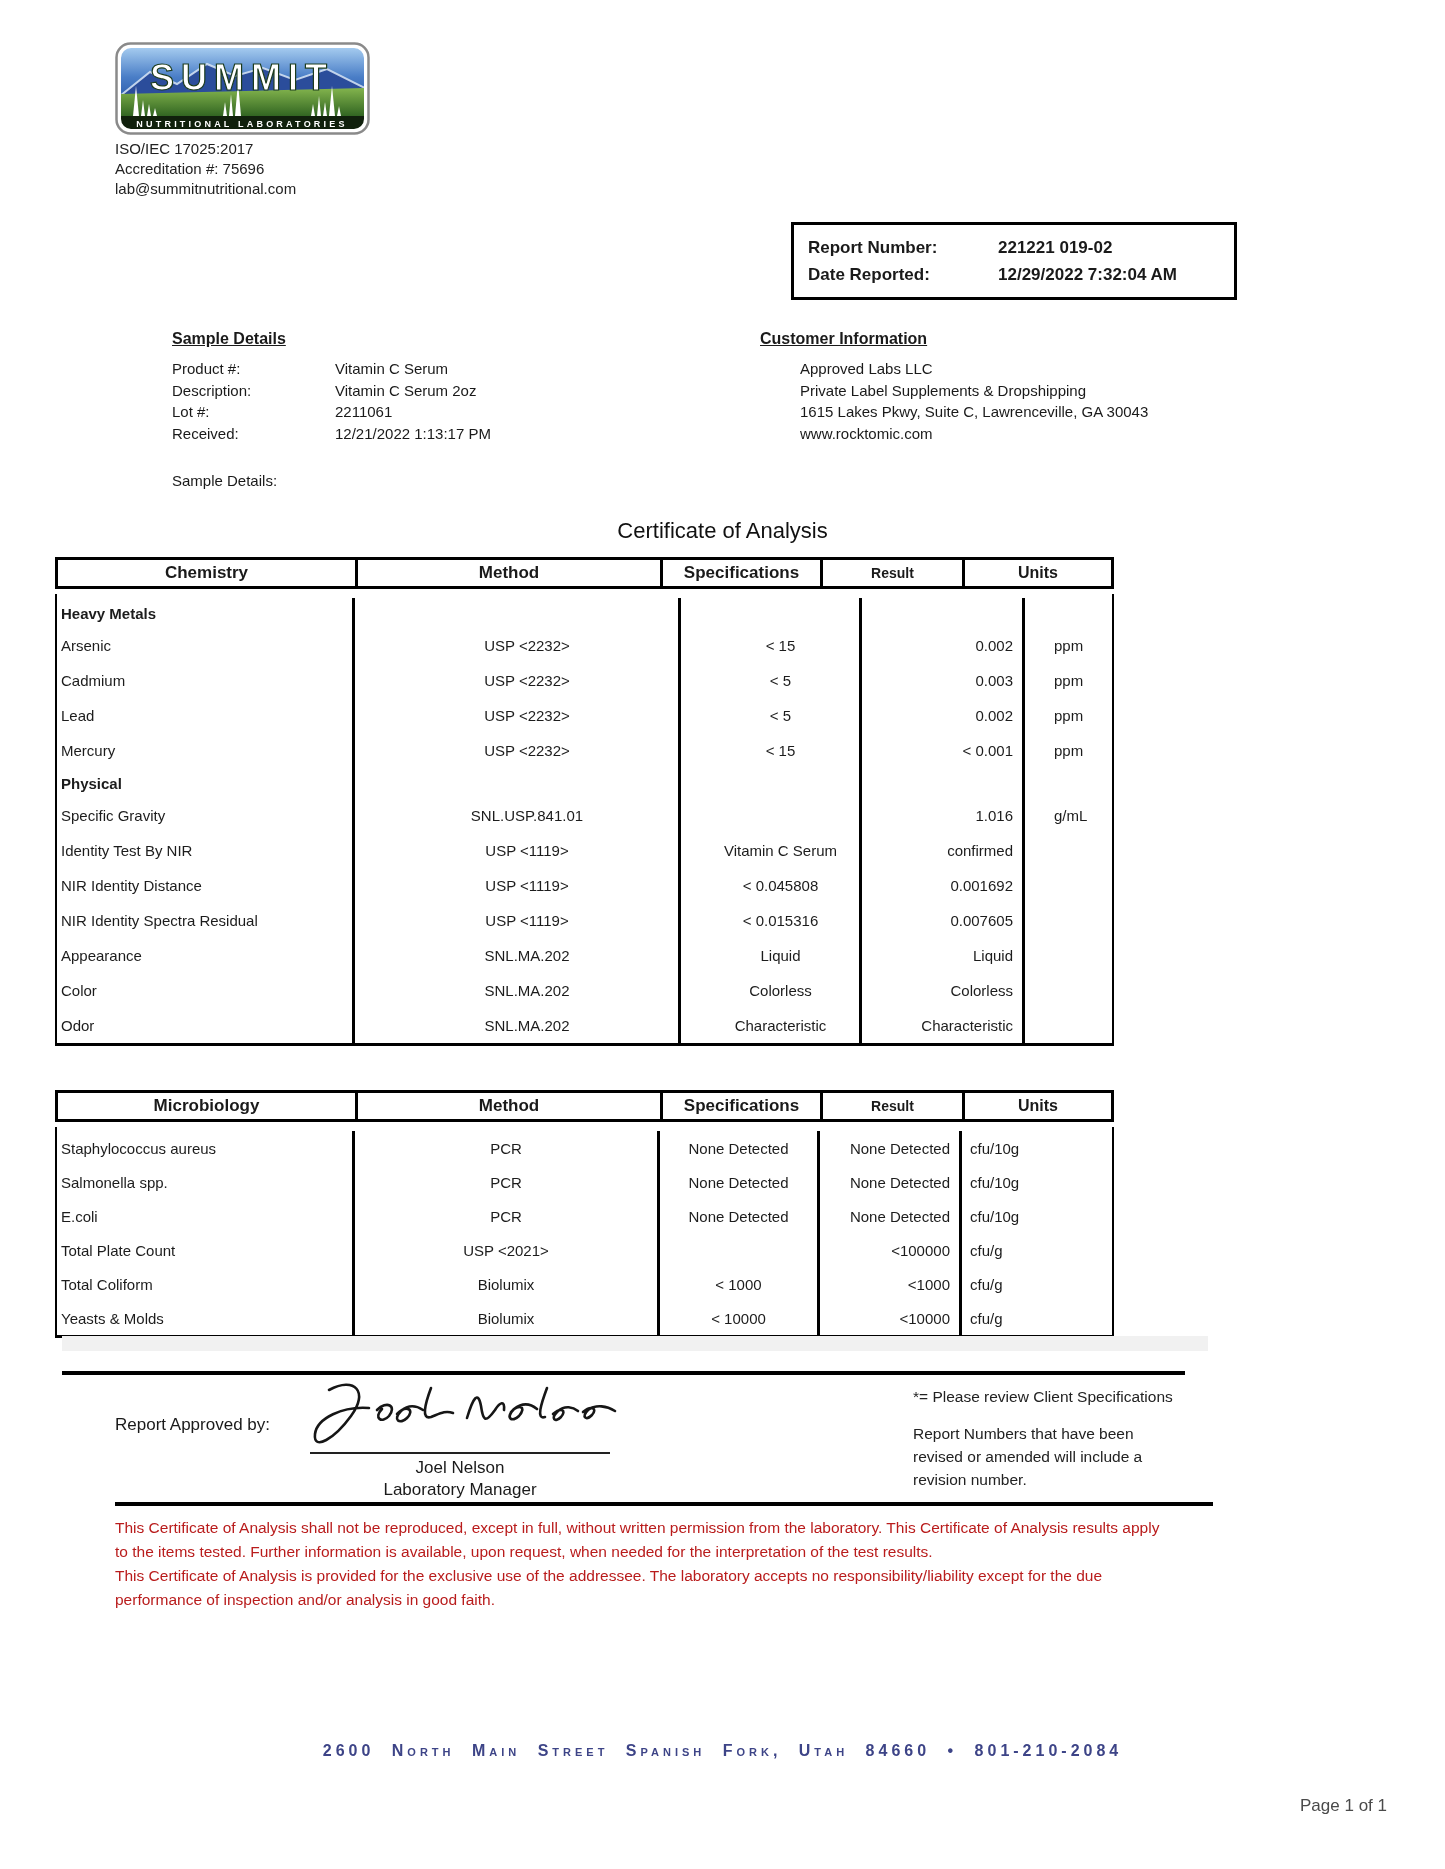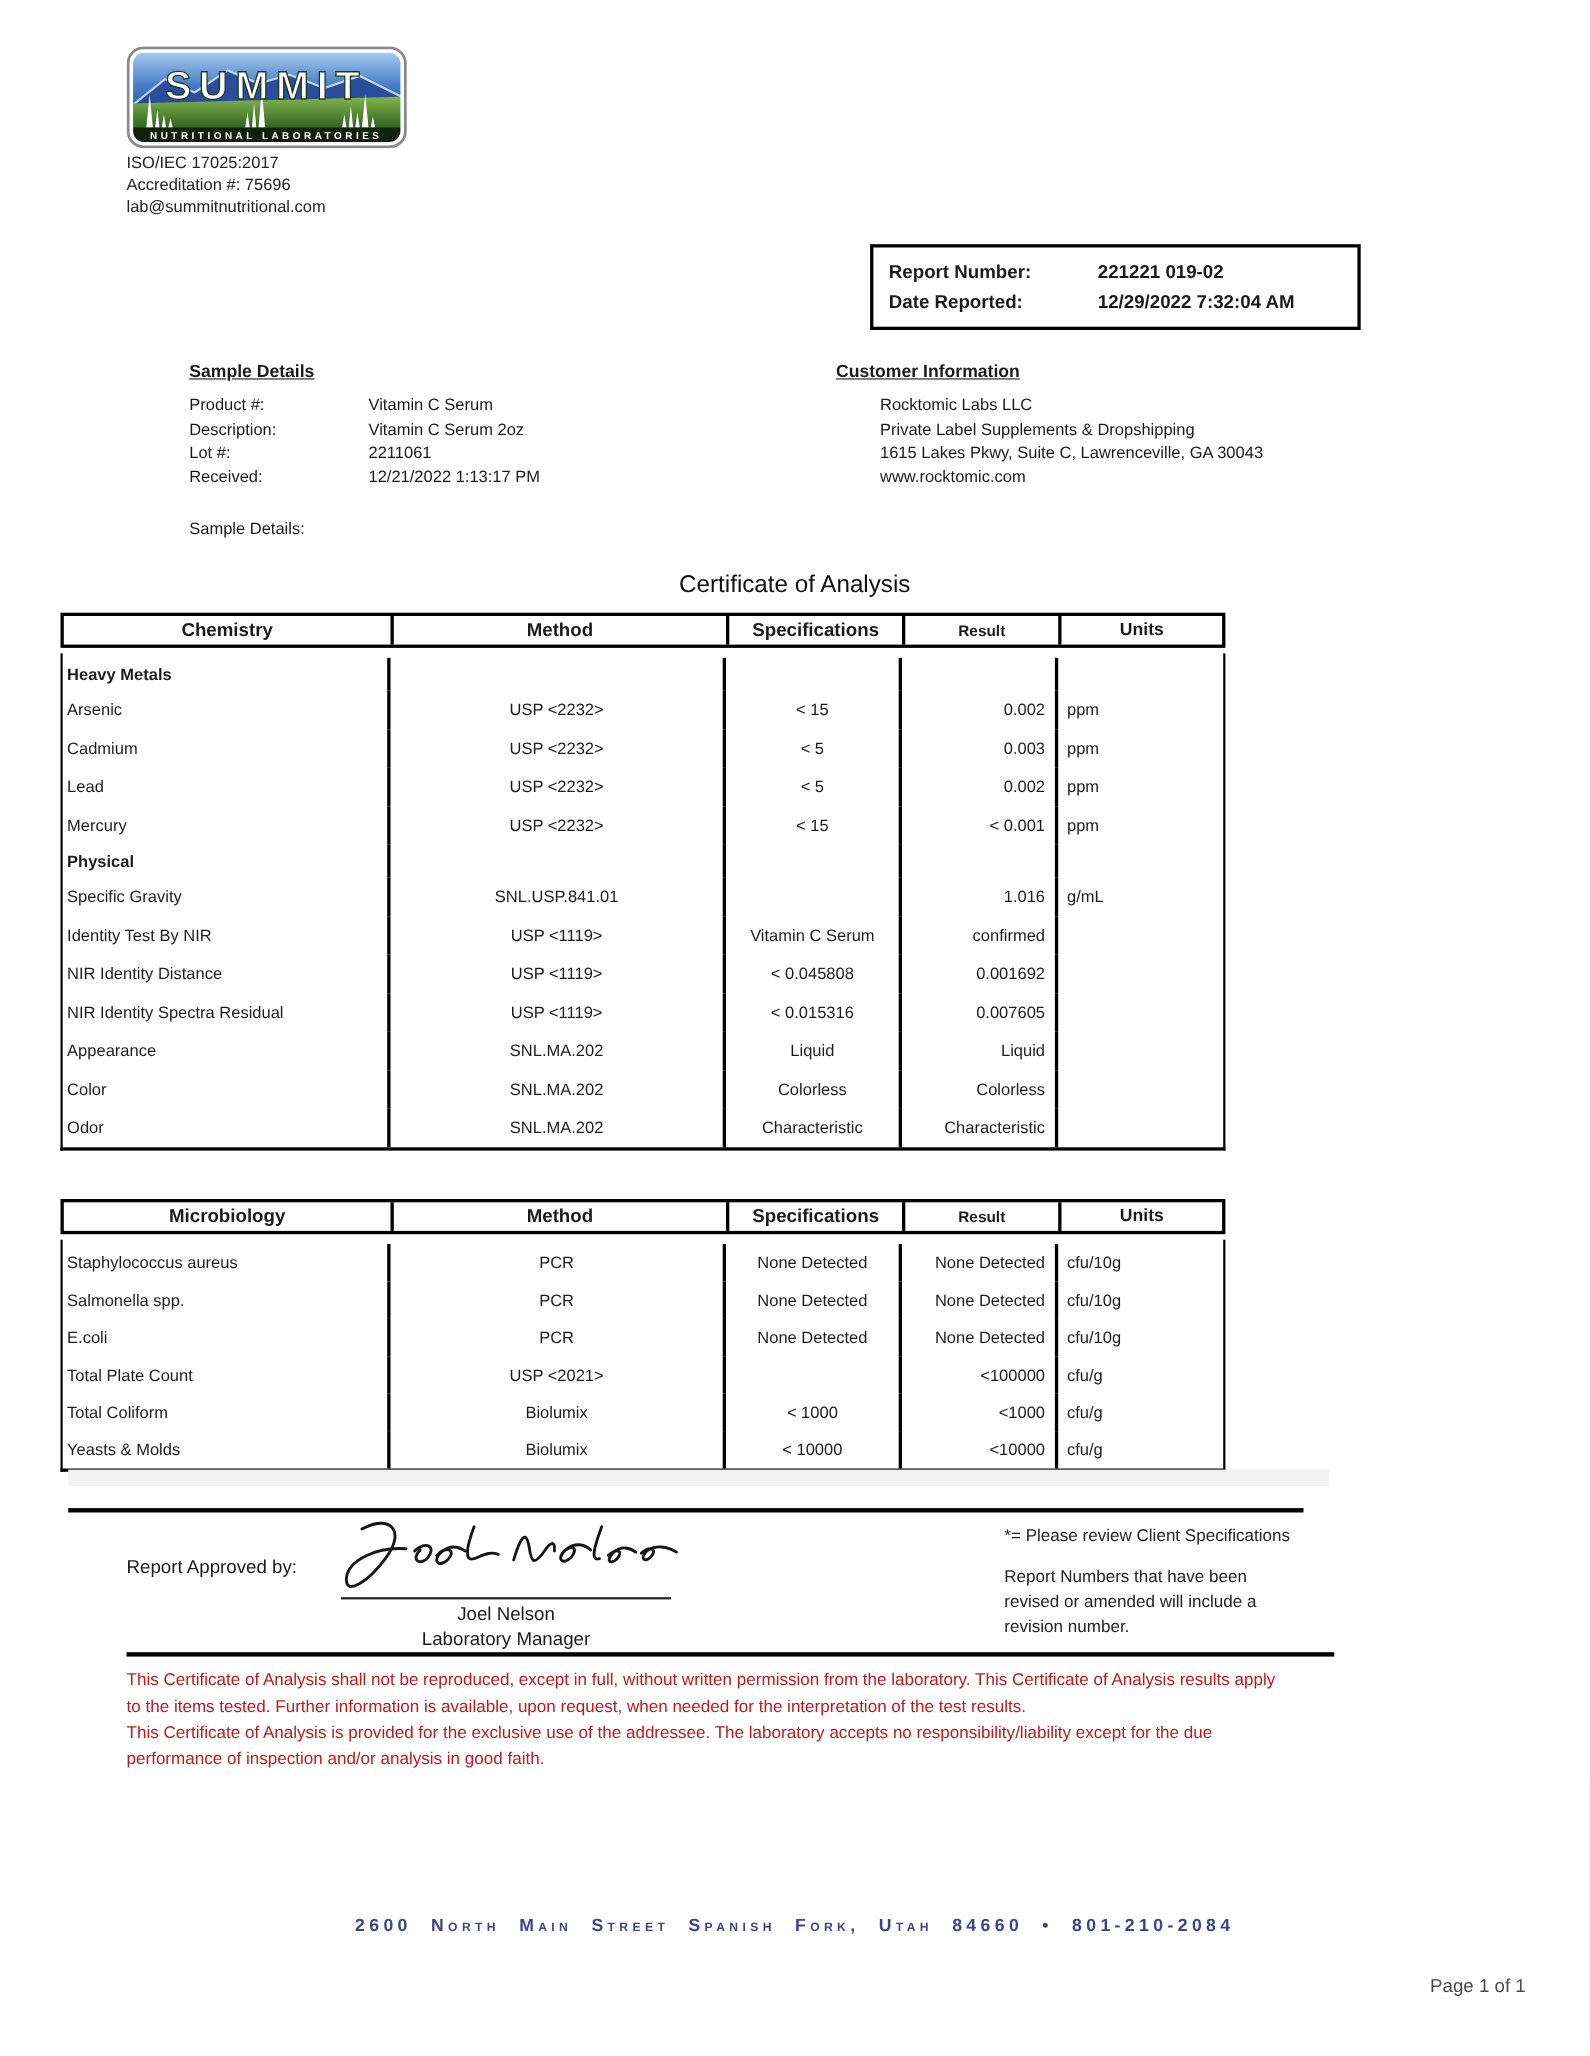--- a/index.html
+++ b/index.html
@@ -41,21 +41,21 @@
     font-weight:bold; font-size:17px; border-right:3px solid #000; box-sizing:border-box;
   }
   .th:last-child { border-right:none; }
   .th.h-result { font-size:14px; }
   .th.h-units  { font-size:16px; }
   .tbody {
     margin-top:5px; border-left:2px solid #000; border-right:2px solid #000;
     border-bottom:3px solid #000; box-sizing:border-box; padding-top:4px;
   }
   .trow { display:grid; grid-template-columns:298px 305px 160px 142px 148px; }
-  .chem-table .trow { height:35px; }
+  .chem-table .trow { height:35px;gap:21px; }
   .chem-table .trow.section { height:30px; }
   .micro-table .trow { height:34px; }
   .cell { display:flex; align-items:center; font-size:15px; box-sizing:border-box; color:#1c1c1c; }
   .c-name   { padding-left:4px; border-right:3px solid #000; }
   .c-method { justify-content:center; border-right:3px solid #000; }
   .c-spec   { justify-content:center; border-right:3px solid #000; }
   .c-result { justify-content:flex-end; padding-right:9px; border-right:3px solid #000; }
   .c-units  { padding-left:8px; }
   .section .c-name { font-weight:bold; }
 
@@ -155,21 +155,21 @@
     <span>Vitamin C Serum 2oz</span>
     <span>Lot #:</span>
     <span>2211061</span>
     <span>Received:</span>
     <span>12/21/2022 1:13:17 PM</span>
   </div>
   <div class="abs sample-extra">Sample Details:</div>
 
   <div class="abs sec-title customer-title">Customer Information</div>
   <div class="abs customer-lines">
-    <div>Rocktomic Labs LLC</div>
+    <div>Approved Labs LLC</div>
     <div>Private Label Supplements &amp; Dropshipping</div>
     <div>1615 Lakes Pkwy, Suite C, Lawrenceville, GA 30043</div>
     <div>www.rocktomic.com</div>
   </div>
 
   <div class="abs coa-title">Certificate of Analysis</div>
 
   <div class="abs coa-table chem-table">
     <div class="thead">
       <div class="th">Chemistry</div>

